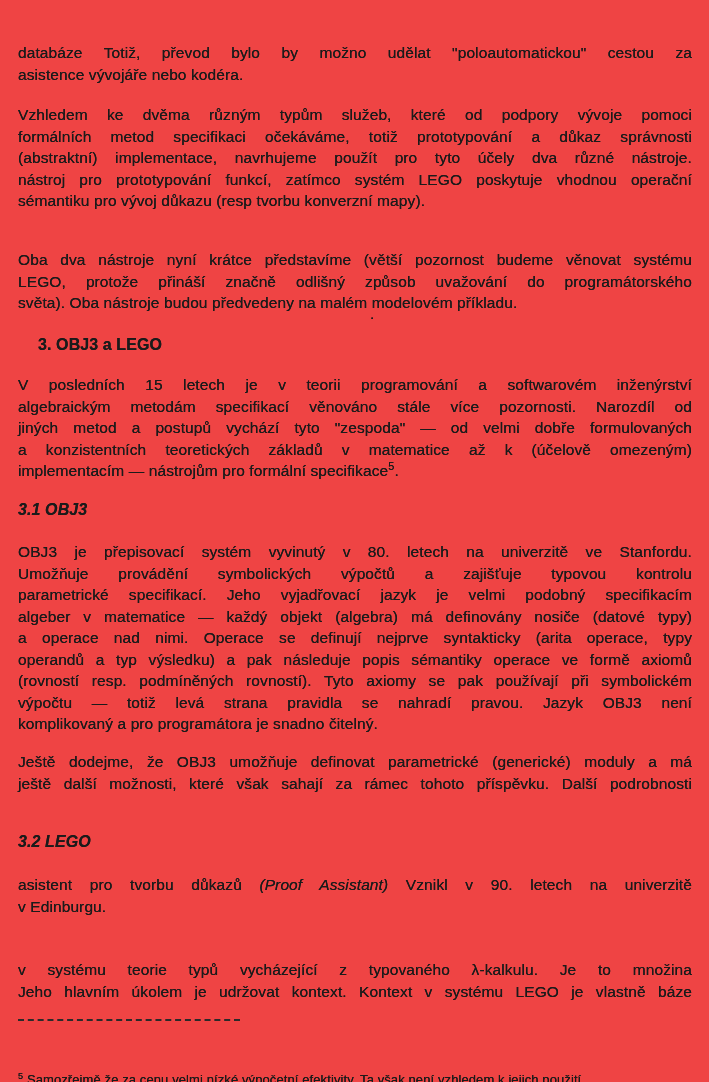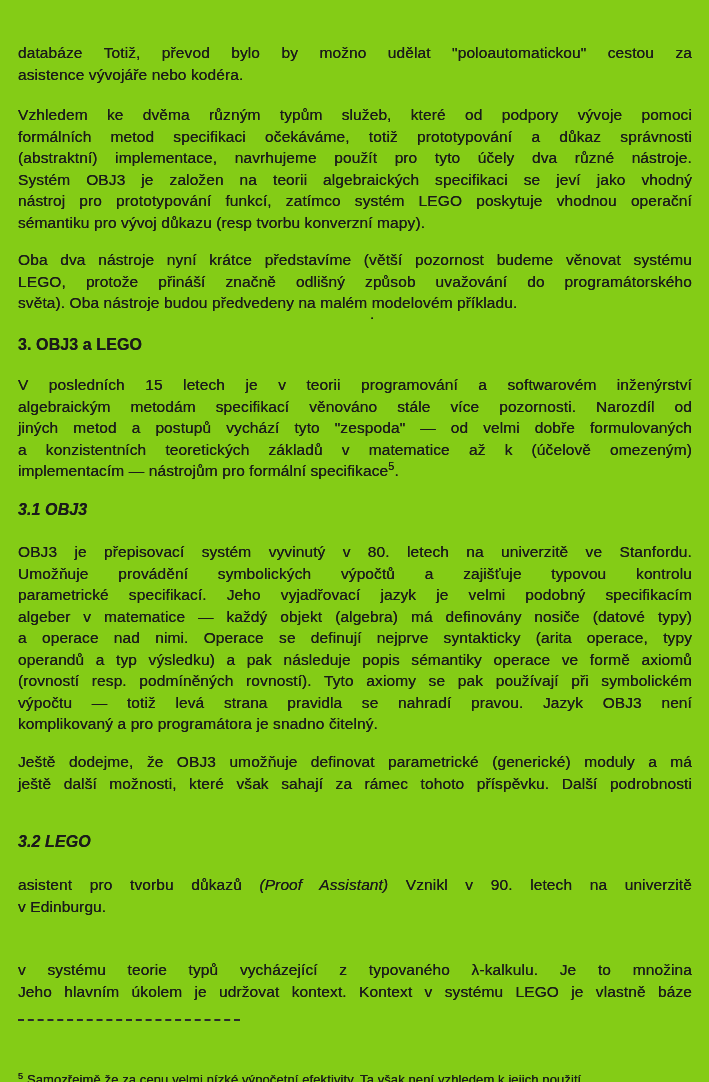--- a/index.html
+++ b/index.html
@@ -1,35 +1,35 @@
 <!DOCTYPE html>
 <html><head>
 <meta charset="utf-8">
 <style>
   html,body{margin:0;padding:0;background:#ffffff;}
   .page{
     position:relative;
     width:709px;height:1082px;
-    background:#84cc16;
+    background:#ef4444;
     overflow:hidden;
     font-family:"Liberation Sans", sans-serif;
     color:#1b1b1b;
     text-shadow:0 0 0.6px #1b1b1b;
   }
   .block{
     position:absolute;
     left:18px;
     width:674px;
     font-size:15.5px;
     line-height:21.5px;
     letter-spacing:0.1px;
   }
   .line{white-space:normal;}
   .line.j{text-align:justify;text-align-last:justify;}
-  .block.h .line{font-weight:bold;font-size:16px;}
+  .block.h .line{font-weight:bold;font-size:16px;margin-left:20px;}
   .block.hi .line{font-weight:bold;font-style:italic;font-size:16px;}
   .block.fn{font-size:13px;line-height:21px;text-shadow:0 0 0.4px #1b1b1b;}
   .block.fn .line{padding-left:16px;}
   .block.fn .line:first-child{text-indent:-16px;}
   sup{font-size:70%;line-height:0;vertical-align:baseline;position:relative;top:-0.55em;}
   
   [data-name="para-1"]{top:42px;}
   [data-name="para-2"]{top:104px;}
   [data-name="para-3"]{top:249px;}
   [data-name="heading-3"]{top:334px;}
@@ -57,21 +57,20 @@
 <div class="page" data-name="document-page">
   <div data-name="page-content">
       <div class="block p" data-name="para-1">
         <div class="line j" data-name="text-line">databáze  Totiž, převod bylo by možno udělat "poloautomatickou" cestou za</div>
         <div class="line" data-name="text-line">asistence vývojáře nebo kodéra.</div>
       </div>
       <div class="block p" data-name="para-2">
         <div class="line j" data-name="text-line">Vzhledem ke dvěma různým typům služeb, které od podpory vývoje pomoci</div>
         <div class="line j" data-name="text-line">formálních metod specifikaci očekáváme, totiž prototypování a důkaz správnosti</div>
         <div class="line j" data-name="text-line">(abstraktní) implementace, navrhujeme použít pro tyto účely dva různé nástroje.</div>
-        <div class="line j" data-name="text-line">Systém OBJ3 je založen na teorii algebraických specifikaci se jeví jako vhodný</div>
         <div class="line j" data-name="text-line">nástroj pro prototypování funkcí, zatímco systém LEGO poskytuje vhodnou operační</div>
         <div class="line" data-name="text-line">sémantiku pro vývoj důkazu (resp  tvorbu konverzní mapy).</div>
       </div>
       <div class="block p" data-name="para-3">
         <div class="line j" data-name="text-line">Oba dva nástroje nyní krátce představíme (větší pozornost budeme věnovat systému</div>
         <div class="line j" data-name="text-line">LEGO, protože přináší značně odlišný způsob uvažování do programátorského</div>
         <div class="line" data-name="text-line">světa). Oba nástroje budou předvedeny na malém modelovém příkladu.</div>
       </div>
       <div class="block h" data-name="heading-3">
         <div class="line" data-name="text-line">3. OBJ3 a LEGO</div>

